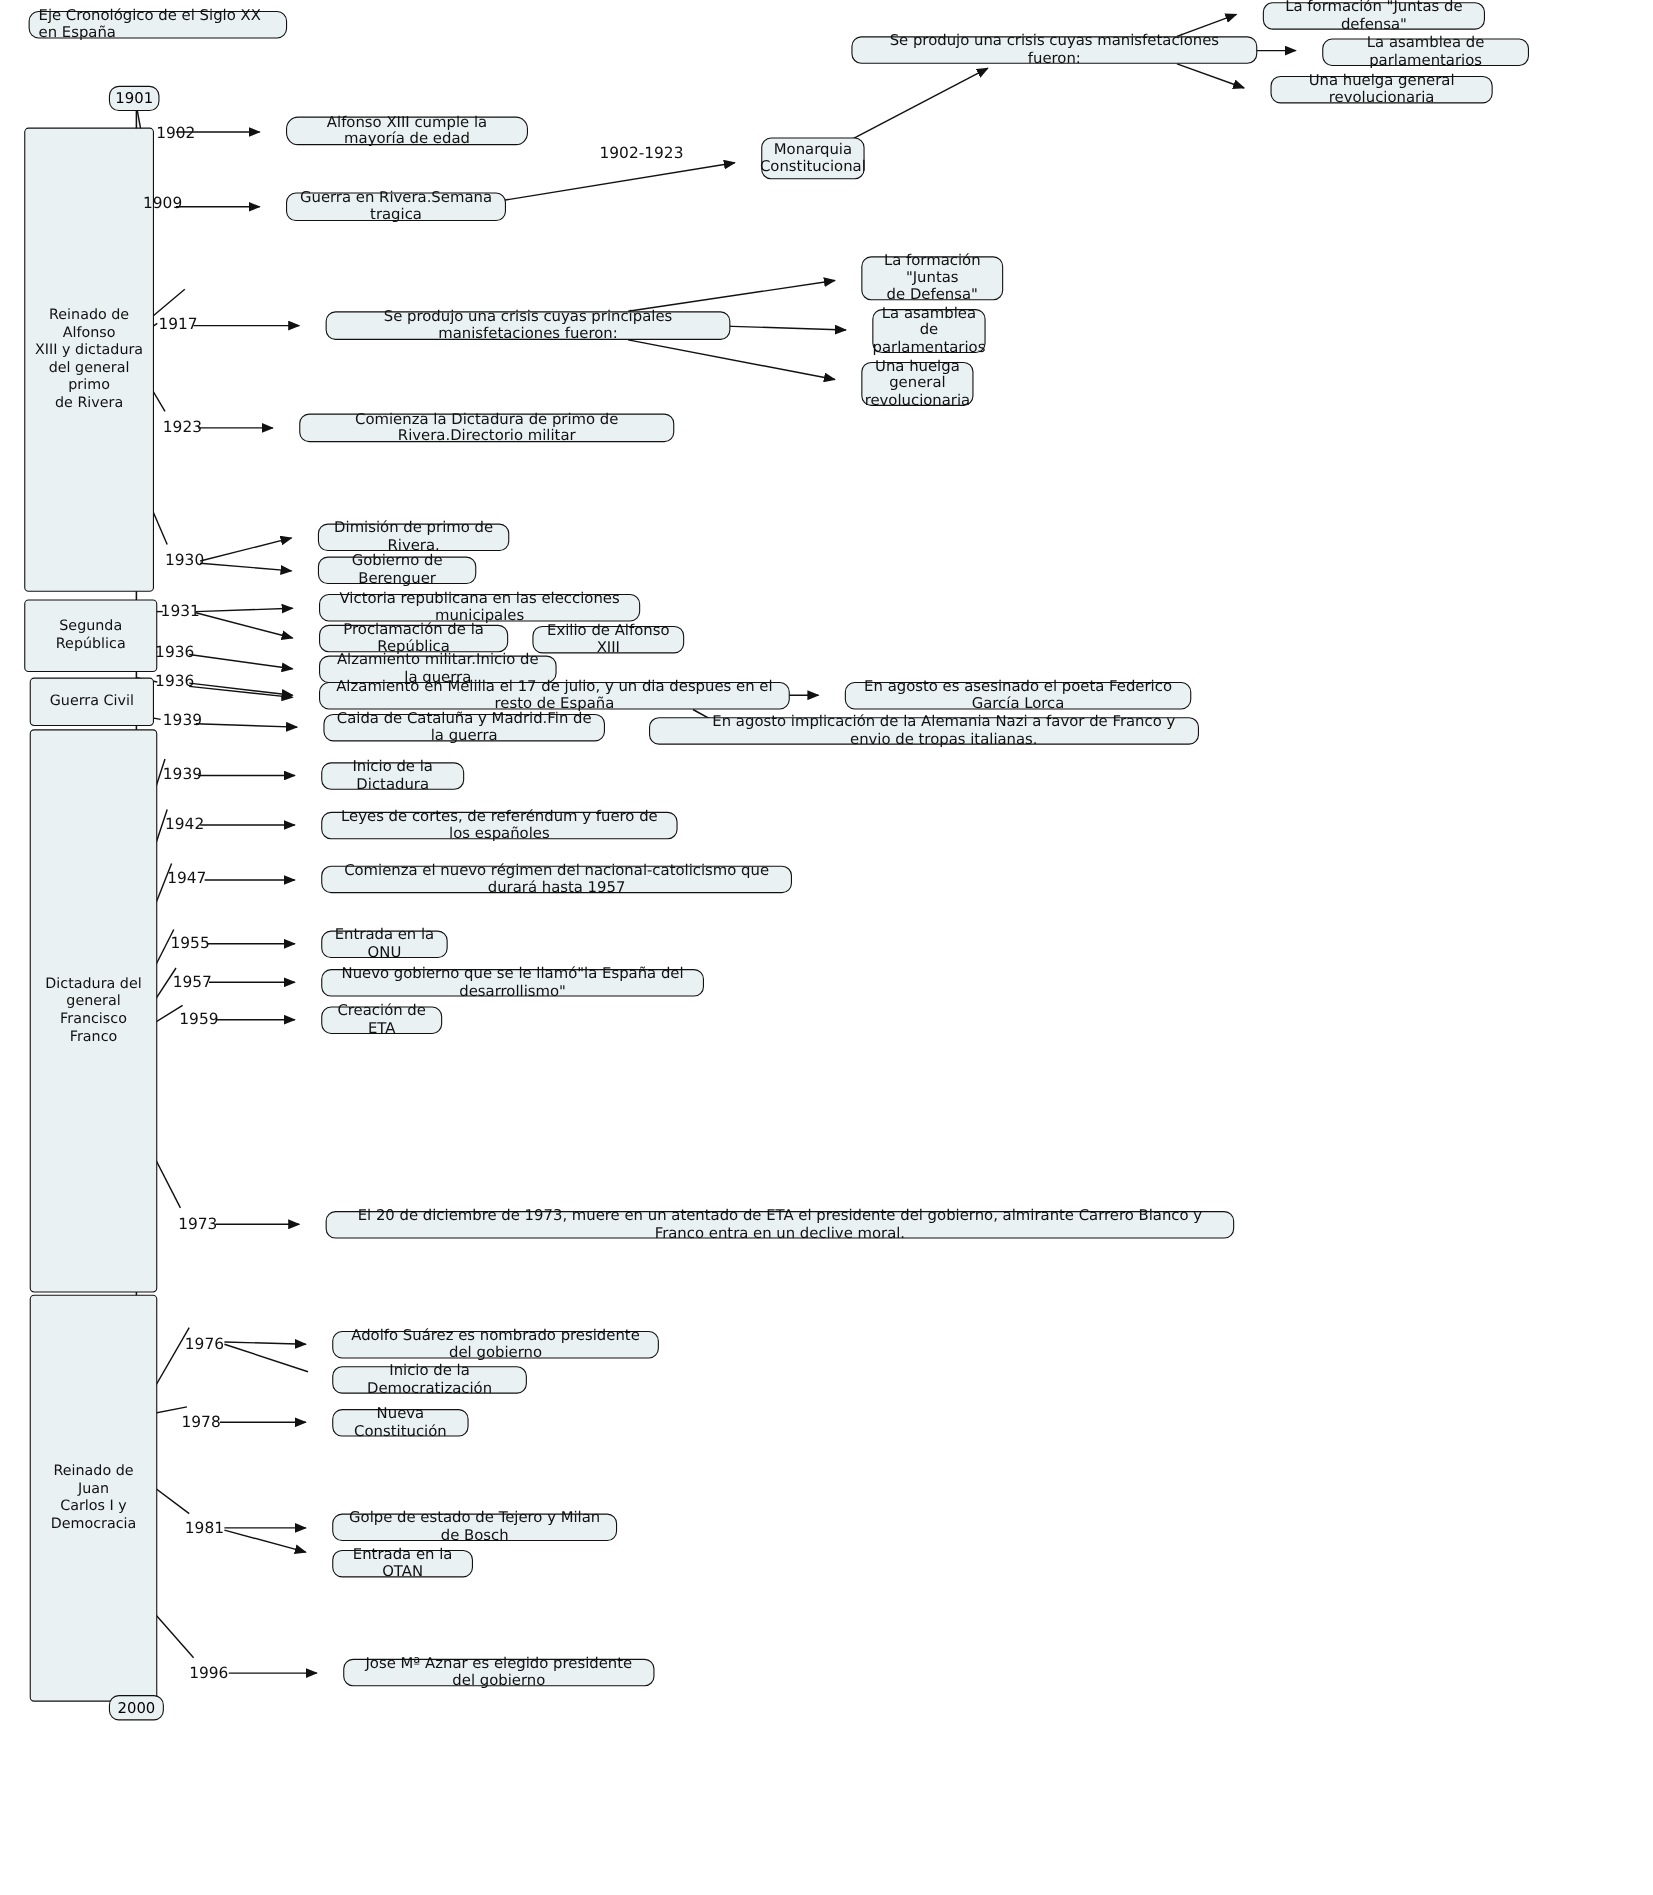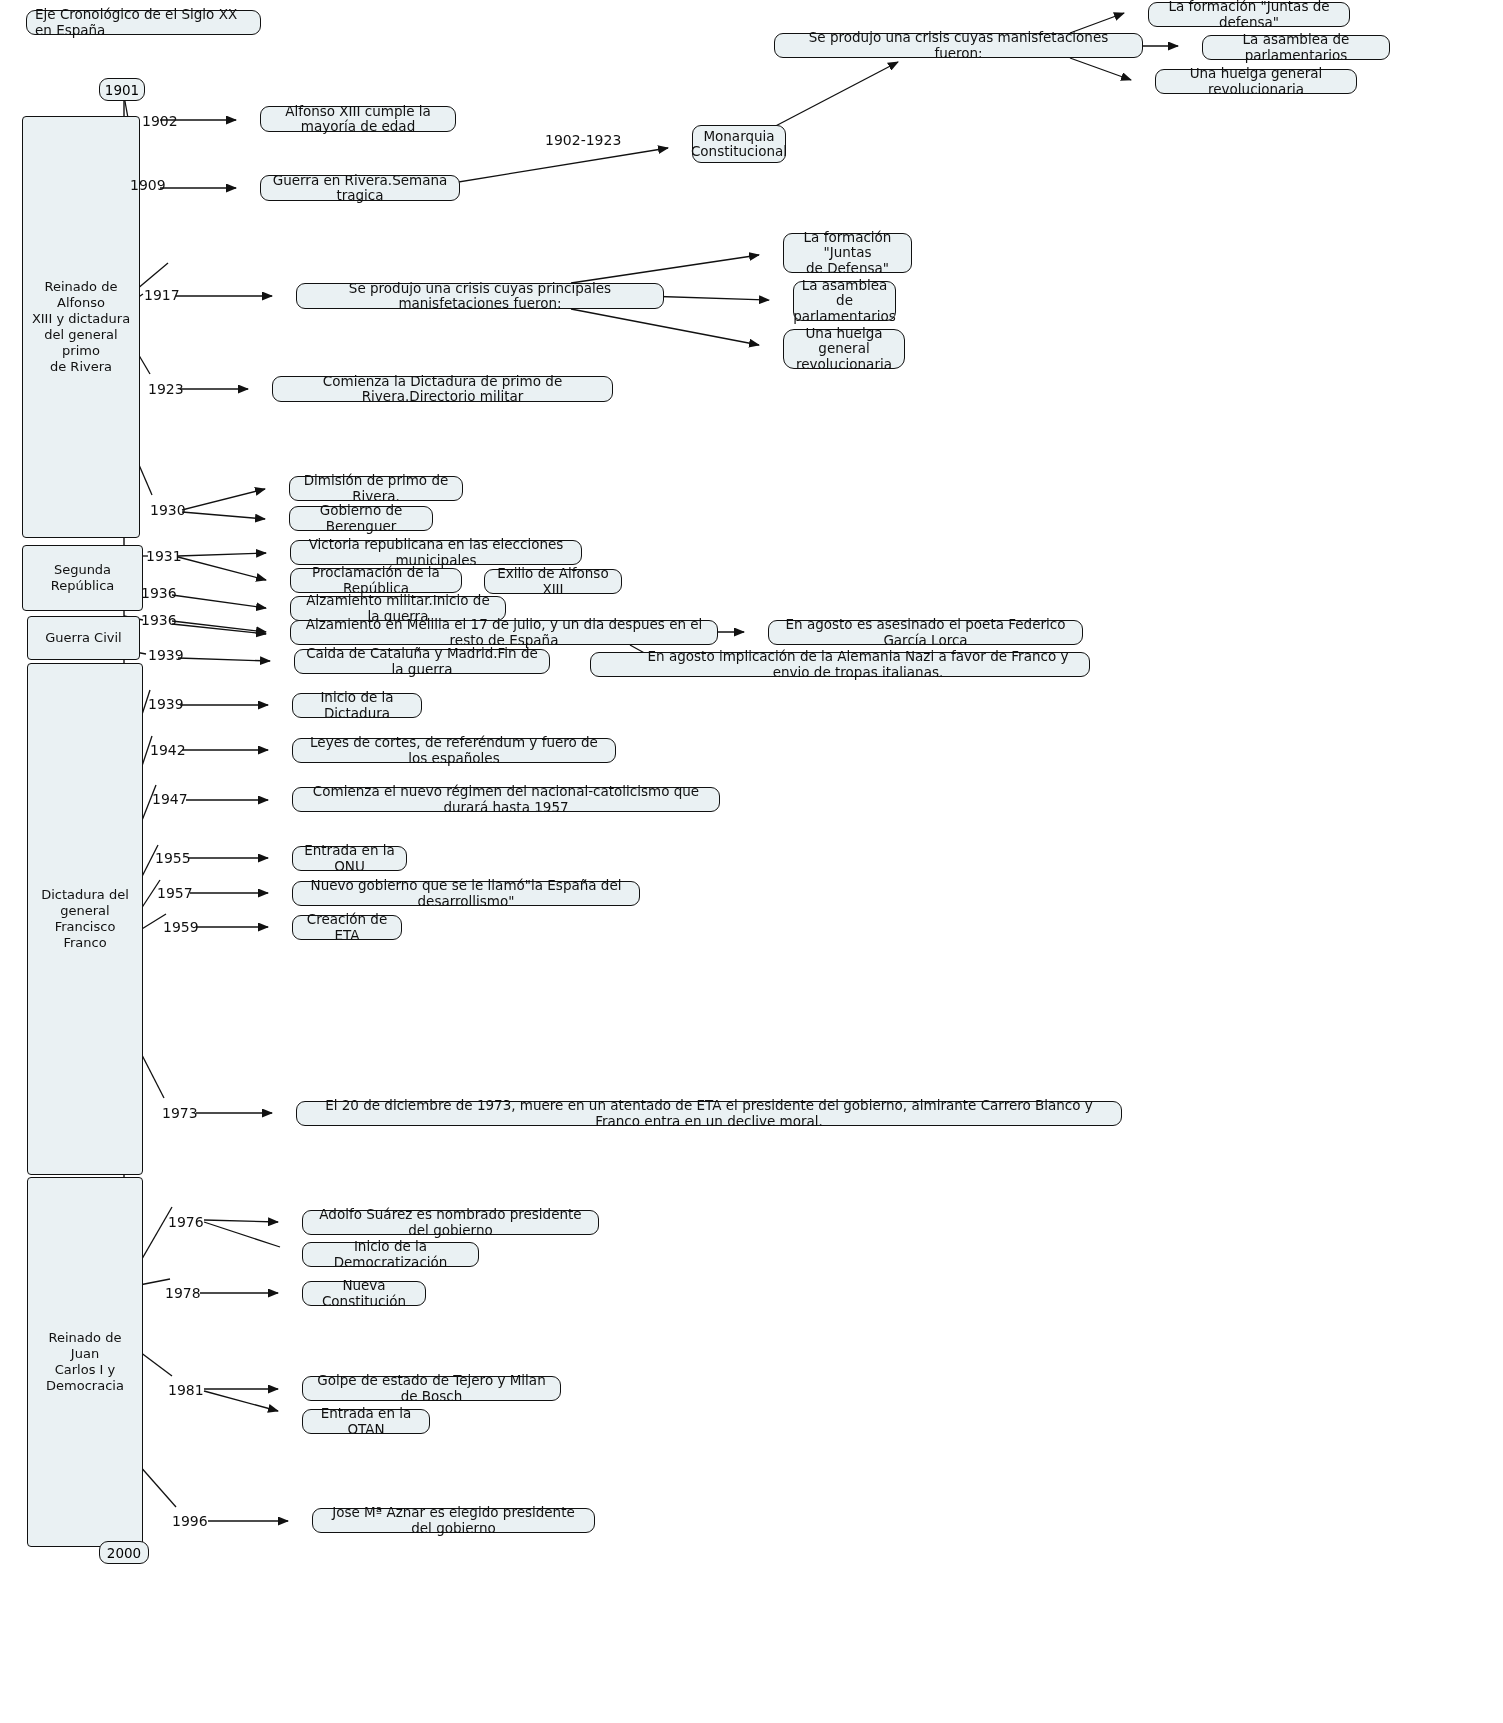--- a/index.html
+++ b/index.html
@@ -154,34 +154,34 @@
       <span class="yearlbl" style="left: 157px; top: 885px;">1957</span>
       <span class="yearlbl" style="left: 163px; top: 919px;">1959</span>
       <span class="yearlbl" style="left: 162px; top: 1105px;">1973</span>
       <span class="yearlbl" style="left: 168px; top: 1214px;">1976</span>
       <span class="yearlbl" style="left: 165px; top: 1285px;">1978</span>
       <span class="yearlbl" style="left: 168px; top: 1382px;">1981</span>
       <span class="yearlbl" style="left: 172px; top: 1513px;">1996</span>
     </div>
 
   <div id="node-layer">
-      <div class="node" style="left: 240px; top: 106px; width: 196px; height: 26px;">Alfonso XIII cumple la mayoría de edad</div>
+      <div class="node" style="left: 240px; top: 106px; width: 220px; height: 26px; border-radius: 11px;">Alfonso XIII cumple la mayoría de edad</div>
       <div class="node" style="left: 240px; top: 175px; width: 200px; height: 26px;">Guerra en Rivera.Semana tragica</div>
       <div class="node" style="left: 672px; top: 125px; width: 94px; height: 38px;">Monarquia
 Constitucional</div>
       <div class="node" style="left: 754px; top: 33px; width: 369px; height: 25px;">Se produjo una crisis cuyas manisfetaciones fueron:</div>
       <div class="node" style="left: 1128px; top: 2px; width: 202px; height: 25px;">La formación "Juntas de defensa"</div>
       <div class="node" style="left: 1182px; top: 35px; width: 188px; height: 25px;">La asamblea de parlamentarios</div>
       <div class="node" style="left: 1135px; top: 69px; width: 202px; height: 25px;">Una huelga general revolucionaria</div>
       <div class="node" style="left: 276px; top: 283px; width: 368px; height: 26px;">Se produjo una crisis cuyas principales manisfetaciones fueron:</div>
       <div class="node" style="left: 763px; top: 233px; width: 129px; height: 40px;">La formación "Juntas
 de Defensa"</div>
       <div class="node" style="left: 773px; top: 281px; width: 103px; height: 40px;">La asamblea de
 parlamentarios</div>
-      <div class="node" style="left: 763px; top: 329px; width: 122px; height: 40px; border-radius: 11px;">Una huelga general
+      <div class="node" style="left: 763px; top: 329px; width: 102px; height: 40px;">Una huelga general
 revolucionaria</div>
       <div class="node" style="left: 252px; top: 376px; width: 341px; height: 26px;">Comienza la Dictadura de primo de Rivera.Directorio militar</div>
       <div class="node" style="left: 269px; top: 476px; width: 174px; height: 25px;">Dimisión de primo de Rivera.</div>
       <div class="node" style="left: 269px; top: 506px; width: 144px; height: 25px;">Gobierno de Berenguer</div>
       <div class="node" style="left: 270px; top: 540px; width: 292px; height: 25px;">Victoria republicana en las elecciones municipales</div>
       <div class="node" style="left: 270px; top: 568px; width: 172px; height: 25px;">Proclamación de la República</div>
       <div class="node" style="left: 464px; top: 569px; width: 138px; height: 25px;">Exilio de Alfonso XIII</div>
       <div class="node" style="left: 270px; top: 596px; width: 216px; height: 25px;">Alzamiento militar.Inicio de la guerra</div>
       <div class="node" style="left: 270px; top: 620px; width: 428px; height: 25px;">Alzamiento en Melilla el 17 de julio, y un dia despues en el resto de España</div>
       <div class="node" style="left: 748px; top: 620px; width: 315px; height: 25px;">En agosto es asesinado el poeta Federico García Lorca</div>

